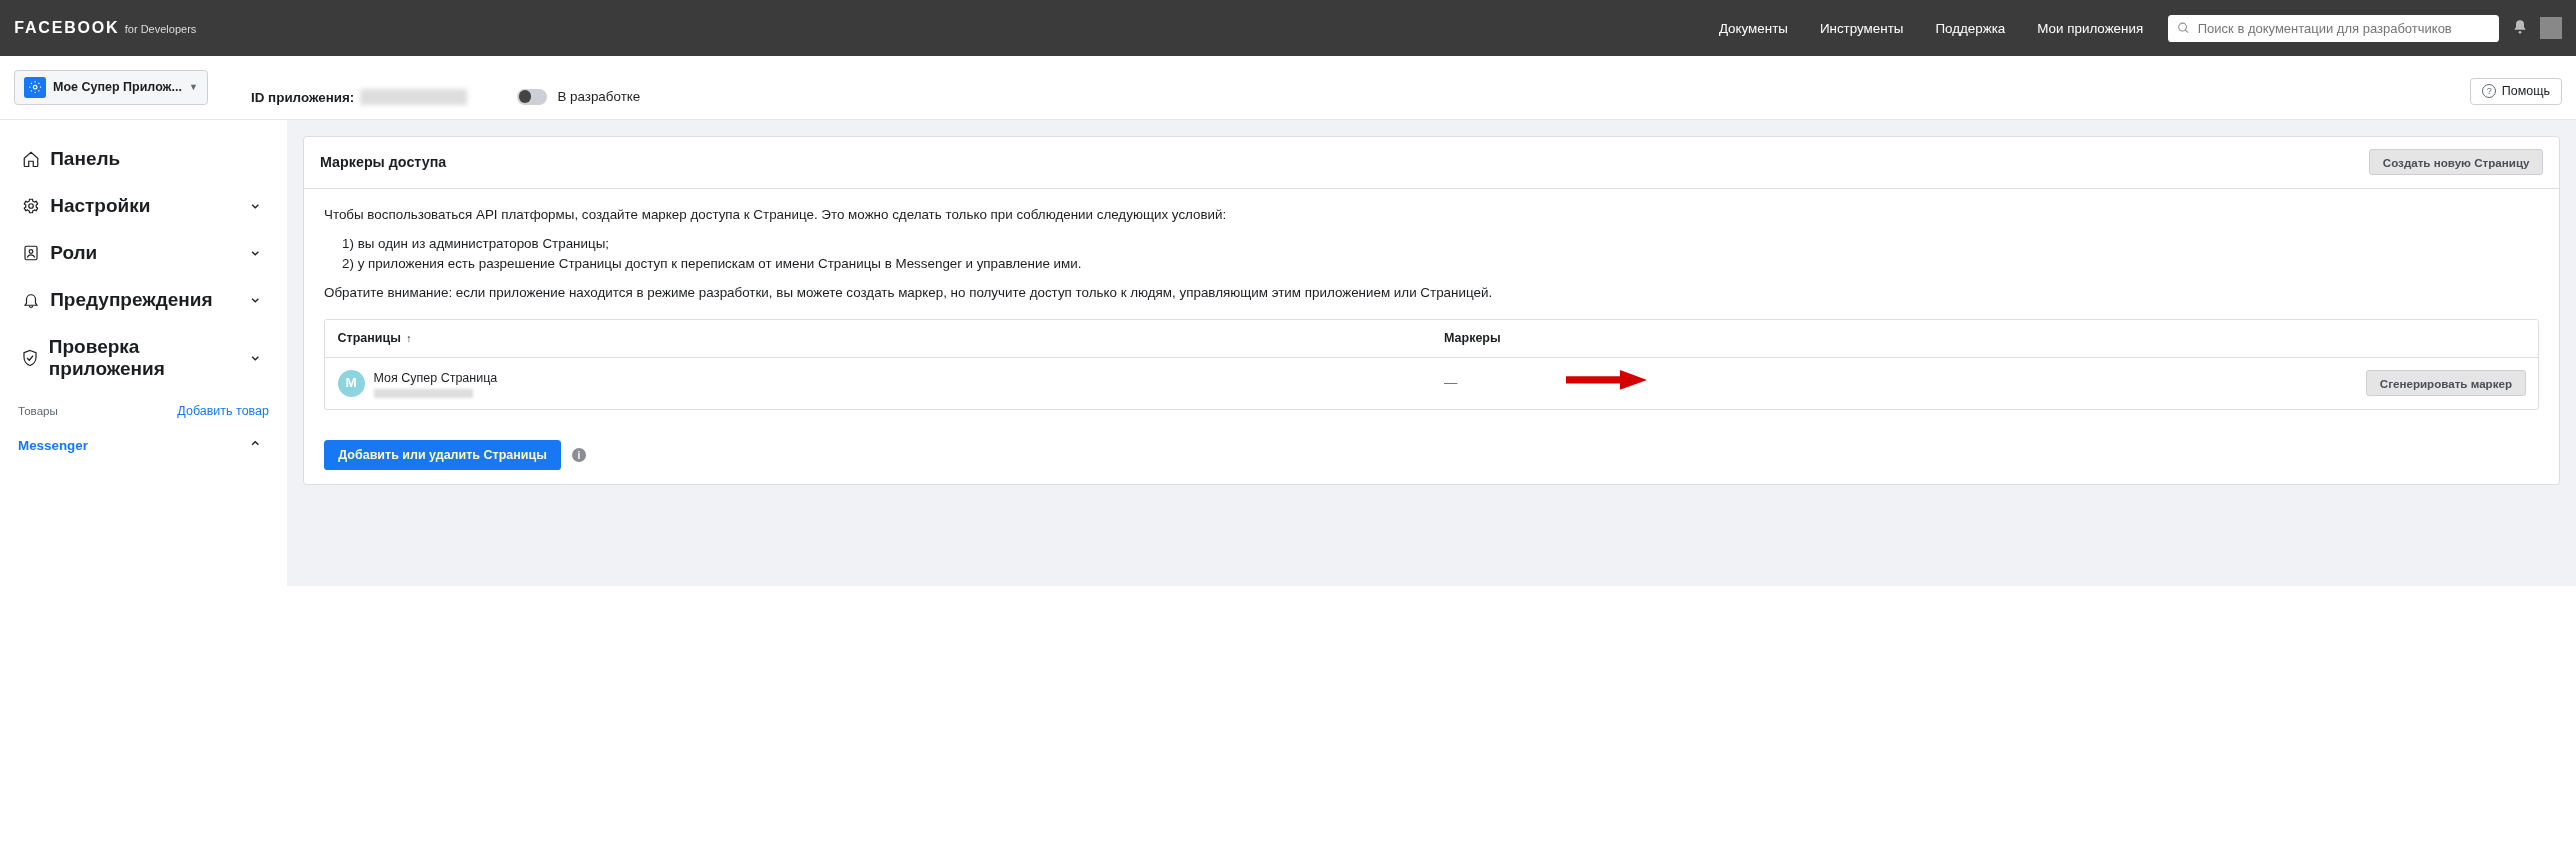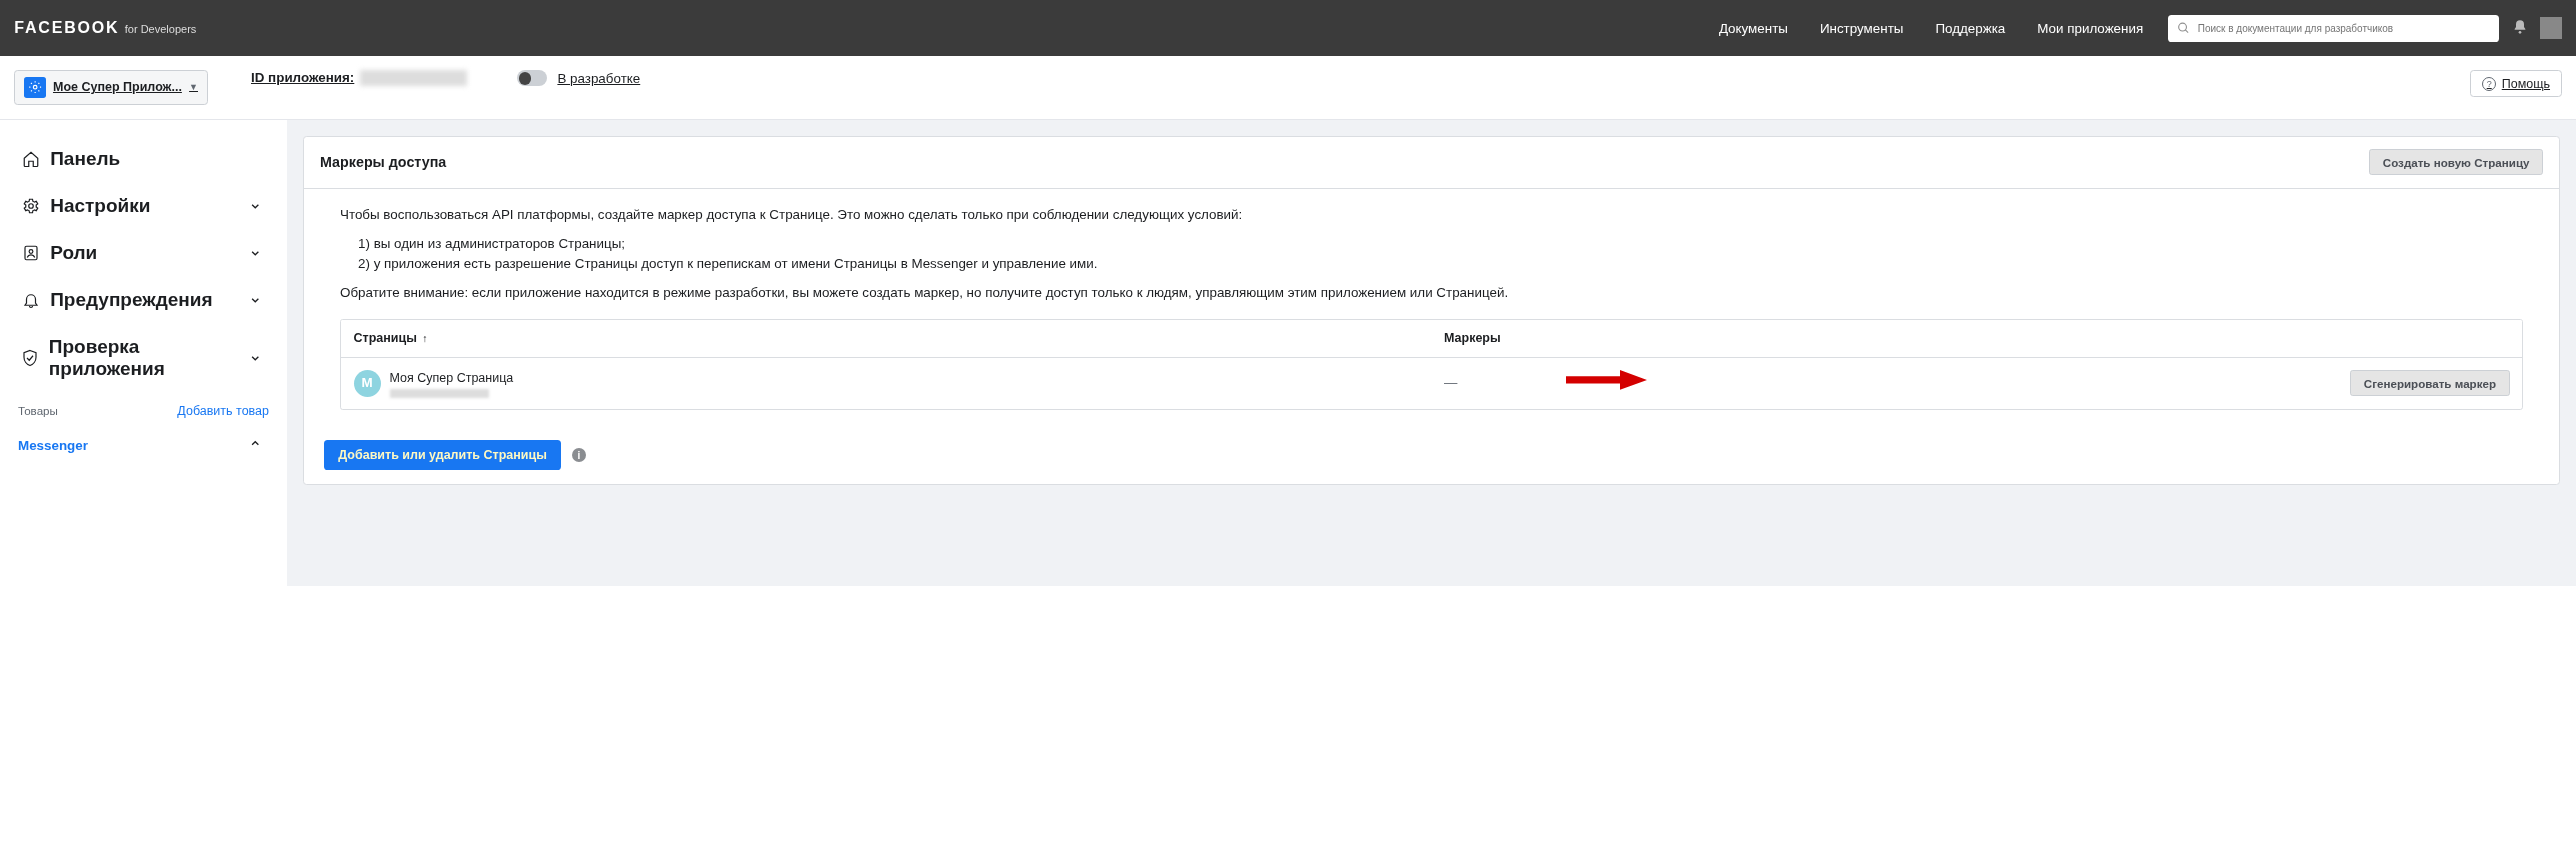--- a/index.html
+++ b/index.html
@@ -7,27 +7,27 @@
   
   
   .topnav { background: #3b3b3b; height: 56px; display: flex; align-items: center; padding: 0 14.3px; color: #fff; }
   .brand { display: flex; align-items: baseline; gap: 5.4px; }
   .brand-fb { font-family: Helvetica, Arial, sans-serif; font-weight: 700; letter-spacing: 1.8px; font-size: 16px; }
   .brand-for { font-size: 11px; font-weight: 300; color: #ddd; }
   .topnav-spacer { flex: 1; }
   .topnav-links { display: flex; gap: 32px; margin-right: 25px; }
   .topnav-link { color: #fff; font-size: 13.4px; cursor: pointer; }
   .search-box { background: #fff; border-radius: 3.6px; height: 27px; width: 331px; display: flex; align-items: center; padding: 0 9px; }
-  .search-box input { border: none; outline: none; width: 100%; font-size: 10px; color: #606770; }
+  .search-box input { border: none; outline: none; width: 100%; font-size: 13px; color: #606770; }
   .search-icon-svg { width: 14.3px; height: 14.3px; margin-right: 7.2px; fill: none; stroke: #909090; stroke-width: 2; }
   .bell { margin: 0 12.5px; color: #ccc; }
   .avatar-sq { width: 21.5px; height: 21.5px; background: #888; }
   
   
-  .subheader { display: flex; align-items: flex-start; padding: 14.3px 14.3px; border-bottom: 0.9px solid #e4e6eb; text-decoration: underline; }
+  .subheader { display: flex; align-items: flex-end; padding: 14.3px 14.3px; border-bottom: 0.9px solid #e4e6eb; }
   .app-chip { display: flex; align-items: center; border: 0.9px solid #ccd0d5; background: #f5f6f7; border-radius: 3.6px; padding: 5.4px 9px; gap: 7.2px; cursor: pointer; }
   .app-chip-icon { width: 21.5px; height: 21.5px; background: #1877f2; border-radius: 2.7px; display: flex; align-items: center; justify-content: center; color: #fff; font-size: 12.5px; }
   .caret-down { font-size: 9px; color: #606770; }
   .app-id-label { margin-left: 43px; font-weight: 600; font-size: 13.4px; }
   .app-id-blur { display: inline-block; width: 107px; height: 16px; background: #ddd; filter: blur(2.7px); margin-left: 5.4px; vertical-align: middle; }
   .toggle-wrap { display: flex; align-items: center; margin-left: 50px; gap: 10.7px; }
   .toggle { width: 30px; height: 16px; border-radius: 8px; background: #ccd0d5; position: relative; cursor: pointer; }
   .toggle .knob { width: 12.5px; height: 12.5px; border-radius: 50%; background: #444; position: absolute; left: 1.8px; top: 1.8px; }
   .subheader-spacer { flex: 1; }
   .help-btn { border: 0.9px solid #ccd0d5; border-radius: 3.6px; padding: 5.4px 10.7px; display: flex; align-items: center; gap: 5.4px; cursor: pointer; background: #fff; font-size: 12.5px; }
@@ -42,21 +42,21 @@
   .side-sep { display: flex; align-items: center; justify-content: space-between; padding: 10.7px 18px 9px 18px; color: #606770; font-size: 11.6px; }
   .side-add { color: #1877f2; font-size: 12.5px; cursor: pointer; }
   .side-sub { font-size: 13.4px; color: #1877f2; font-weight: 700; padding: 10.7px 18px; display: flex; align-items: center; cursor: pointer; }
   .side-sub .chev { margin-left: auto; margin-right: 7.2px; color: #1c1e21; }
   
   .content { flex: 1; background: #f0f2f5; padding: 16px 0; min-height: 466px; }
   .card { background: #fff; border: 0.9px solid #dadde1; border-radius: 3.6px; margin: 0 16px; }
   .card-head { display: flex; align-items: center; justify-content: space-between; padding: 12.5px 16px; border-bottom: 0.9px solid #dadde1; }
   .card-title { font-size: 14.3px; font-weight: 600; }
   .btn-ghost { border: 0.9px solid #ccd0d5; background: #e5e5e5; border-radius: 2.7px; padding: 5.4px 12.5px; font-size: 11.6px; font-weight: 600; color: #4b4f56; cursor: pointer; }
-  .card-body { padding: 16px 36px; color: #1c1e21; font-size: 13.4px; line-height: 1.5; }
+  .card-body { padding: 16px 20px; color: #1c1e21; font-size: 13.4px; line-height: 1.5; }
   .card-body .indent { margin: 9px 0 9px 18px; }
   
   .tbl { margin-top: 16px; border: 0.9px solid #dadde1; border-radius: 2.7px; overflow: hidden; }
   .tbl-head { display: flex; background: #fff; border-bottom: 0.9px solid #dadde1; }
   .th { padding: 9px 12.5px; font-weight: 600; font-size: 12.5px; }
   .th1 { flex: 0 0 50%; display: flex; align-items: center; gap: 5.4px; cursor: pointer; }
   .th2 { flex: 1; }
   .sort-arrow { font-size: 10.7px; }
   .tbl-row { display: flex; align-items: center; position: relative; }
   .td { padding: 10.7px 12.5px; }

